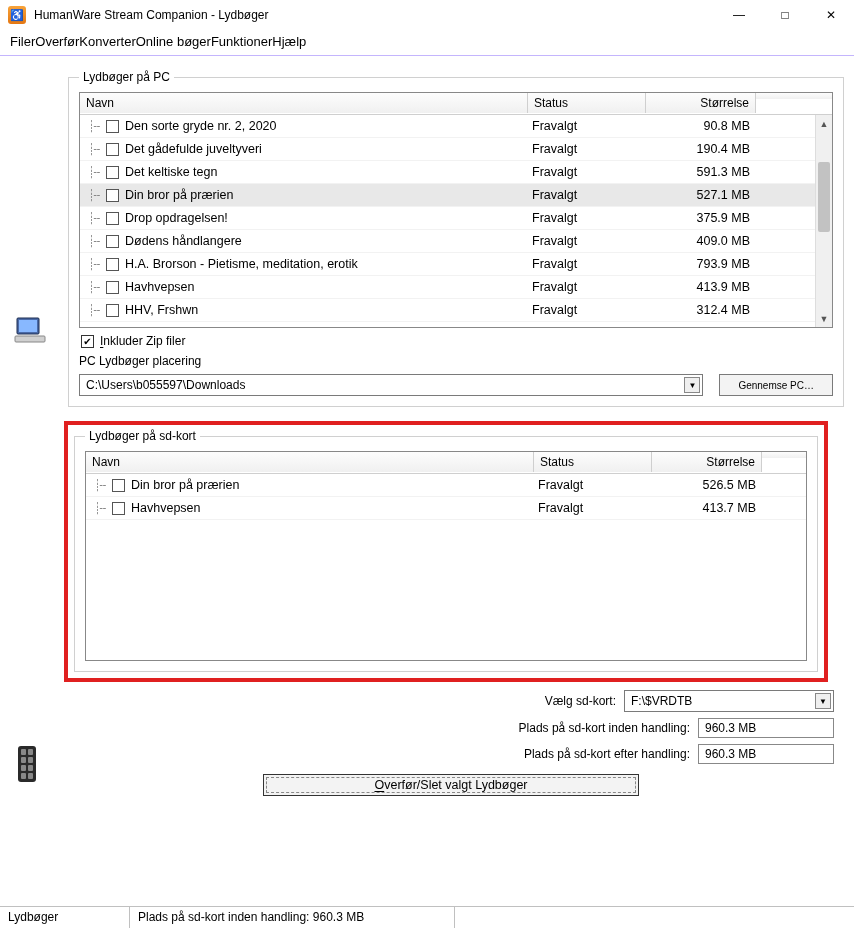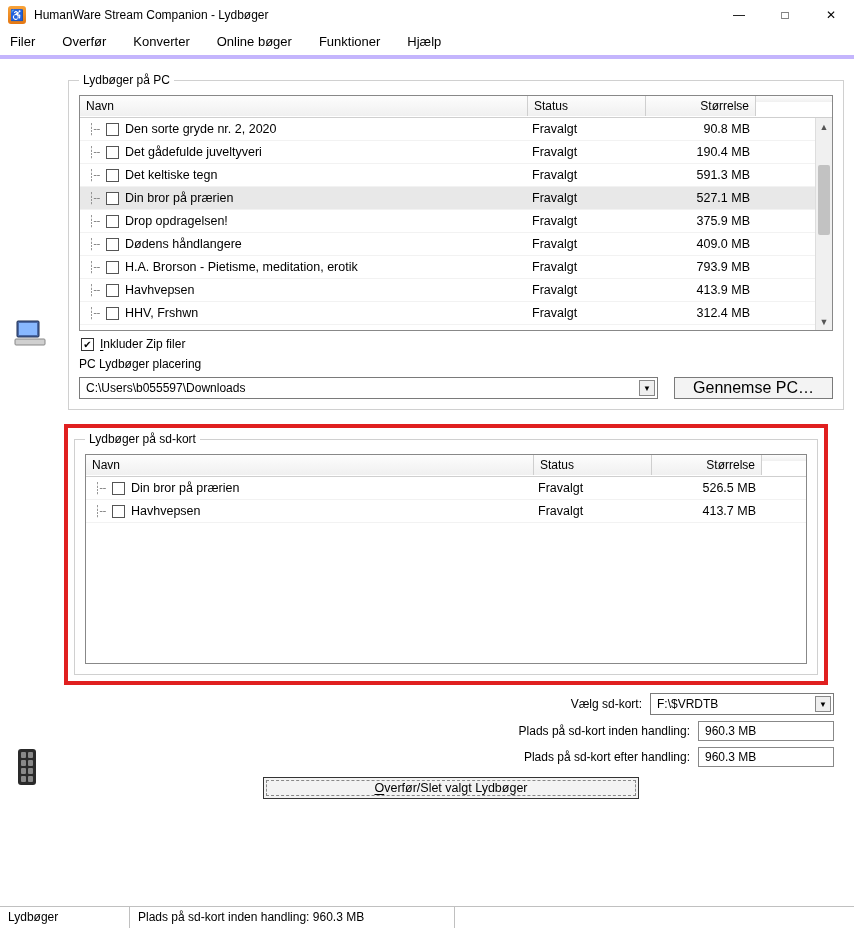--- a/index.html
+++ b/index.html
@@ -31,24 +31,24 @@
   }
   .titlebar .title { flex: 1; font-size: 12px; }
   .winbtns { display: flex; }
   .winbtn {
     width: 46px; height: 30px;
     display: flex; align-items: center; justify-content: center;
     font-size: 12px; color: #000;
   }
   .menubar {
     display: flex;
-    gap: 27px;
+    gap: 0;
     padding: 4px 10px 6px 10px;
     font-size: 13px;
-    border-bottom: 4px solid #c4b5fd;
+    border-bottom: 1px solid #c4b5fd;
   }
   .menubar span { cursor: default; }
   .underline { text-decoration: underline; text-underline-offset: 2px; }
 
   .content {
     position: relative;
     padding: 6px 10px 0 10px;
   }
   .side-icon {
     position: absolute;
@@ -157,27 +157,27 @@
 
   .field-row { display:flex; align-items:center; gap:16px; margin-top:6px; }
   .combo {
     flex:1; height:22px; border:1px solid #7a7a7a; background:#fff;
     display:flex; align-items:center; justify-content:space-between;
     padding:0 2px 0 6px; font-size:12px;
   }
   .combo .dd { width:16px;height:16px;border:1px solid #888;background:#efefef;display:flex;align-items:center;justify-content:center;font-size:8px;}
   .btn {
     height:22px; border:1px solid #7a7a7a; background:#f3f3f3;
-    padding:0 18px; font-size:16px; display:inline-flex;align-items:center;
+    padding:0 18px; font-size:10px; display:inline-flex;align-items:center;
   }
 
   .below-rows { margin: 4px 10px 0 58px; }
   .right-row { display:flex; justify-content:flex-end; align-items:center; gap:8px; margin:6px 0; font-size:12px; }
   .valbox { width:136px; height:20px; border:1px solid #888; background:#fff; padding:2px 6px; font-size:12px; }
-  .combo.small { width:184px; flex:none; }
+  .combo.small { width:210px; flex:none; }
 
   .big-btn-row { display:flex; justify-content:center; margin:10px 0 4px 0; }
   .big-btn {
     border:1px solid #333; background:#f3f3f3;
     padding:3px 110px; font-size:12.5px;
     outline:1px dashed #888; outline-offset:-4px;
   }
 
   .statusbar {
     position:absolute; left:0; right:0; bottom:0;

